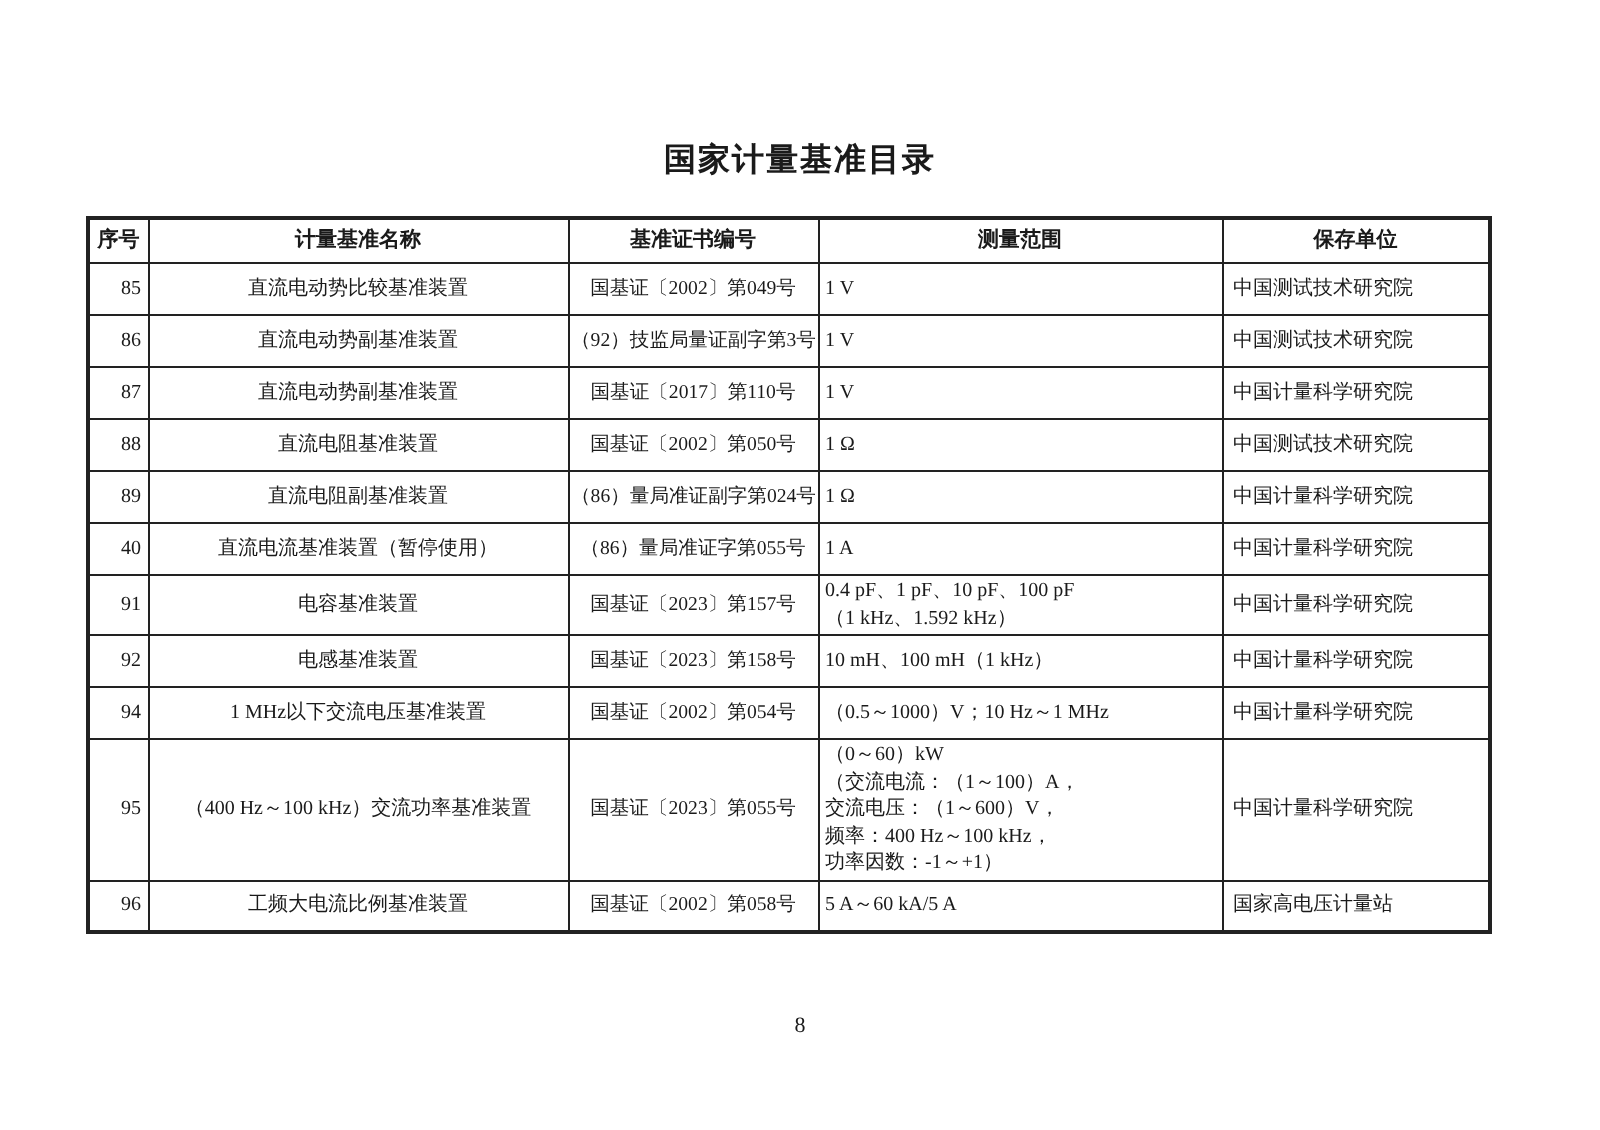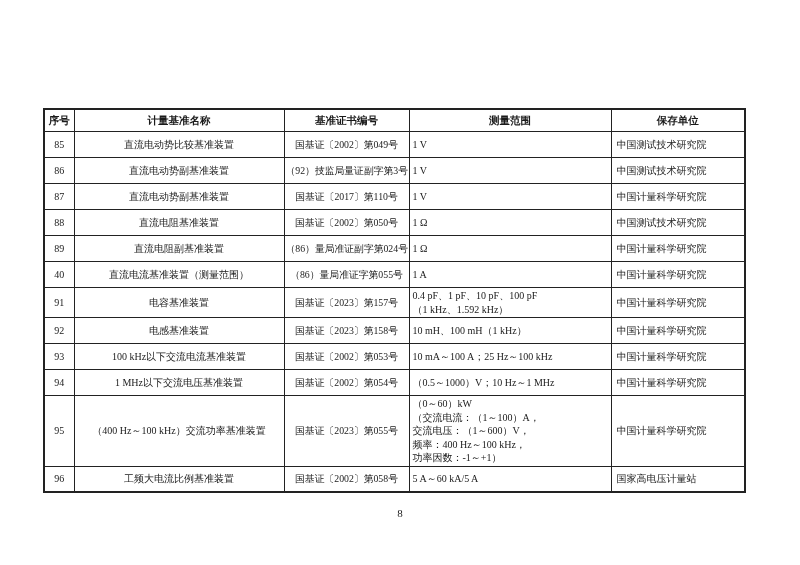--- a/index.html
+++ b/index.html
@@ -33,36 +33,37 @@
     vertical-align:middle;
     overflow:hidden;
   }
   .standards-table thead th {
     font-weight:bold;
     text-align:center;
     height:19px;
     font-size:10.5px;
   }
   .standards-table tbody tr { height:26px; }
-  td.cell-no   { text-align:center; }
+  td.cell-no   { text-align:right; }
   td.cell-name { text-align:center; }
   td.cell-cert { text-align:center; white-space:nowrap; padding:1px 1px; font-size:9.8px; }
   td.cell-range{ text-align:left; white-space:pre-line; }
   td.cell-org  { text-align:left; padding-left:5px; }
   .page-num {
     position:absolute; top:507px; left:0; width:100%;
     text-align:center;
     font-size:11px;
   }
 </style>
 </head>
 <body>
 
 <div class="page">
 
+  <div class="doc-title">国家计量基准目录</div>
 
   <table class="standards-table">
     <colgroup>
       <col style="width:30px">
       <col style="width:210px">
       <col style="width:125px">
       <col style="width:202px">
       <col style="width:134px">
     </colgroup>
     <thead>
@@ -110,21 +111,21 @@
     <tr>
       <td class="cell-no">89</td>
       <td class="cell-name">直流电阻副基准装置</td>
       <td class="cell-cert">（86）量局准证副字第024号</td>
       <td class="cell-range">1 Ω</td>
       <td class="cell-org">中国计量科学研究院</td>
     </tr>
 
     <tr>
       <td class="cell-no">40</td>
-      <td class="cell-name">直流电流基准装置（测量范围）</td>
+      <td class="cell-name">直流电流基准装置（暂停使用）</td>
       <td class="cell-cert">（86）量局准证字第055号</td>
       <td class="cell-range">1 A</td>
       <td class="cell-org">中国计量科学研究院</td>
     </tr>
 
     <tr>
       <td class="cell-no">91</td>
       <td class="cell-name">电容基准装置</td>
       <td class="cell-cert">国基证〔2023〕第157号</td>
       <td class="cell-range">0.4 pF、1 pF、10 pF、100 pF
@@ -133,27 +134,20 @@
     </tr>
 
     <tr>
       <td class="cell-no">92</td>
       <td class="cell-name">电感基准装置</td>
       <td class="cell-cert">国基证〔2023〕第158号</td>
       <td class="cell-range">10 mH、100 mH（1 kHz）</td>
       <td class="cell-org">中国计量科学研究院</td>
     </tr>
 
-    <tr>
-      <td class="cell-no">93</td>
-      <td class="cell-name">100 kHz以下交流电流基准装置</td>
-      <td class="cell-cert">国基证〔2002〕第053号</td>
-      <td class="cell-range">10 mA～100 A；25 Hz～100 kHz</td>
-      <td class="cell-org">中国计量科学研究院</td>
-    </tr>
 
     <tr>
       <td class="cell-no">94</td>
       <td class="cell-name">1 MHz以下交流电压基准装置</td>
       <td class="cell-cert">国基证〔2002〕第054号</td>
       <td class="cell-range">（0.5～1000）V；10 Hz～1 MHz</td>
       <td class="cell-org">中国计量科学研究院</td>
     </tr>
 
     <tr>

